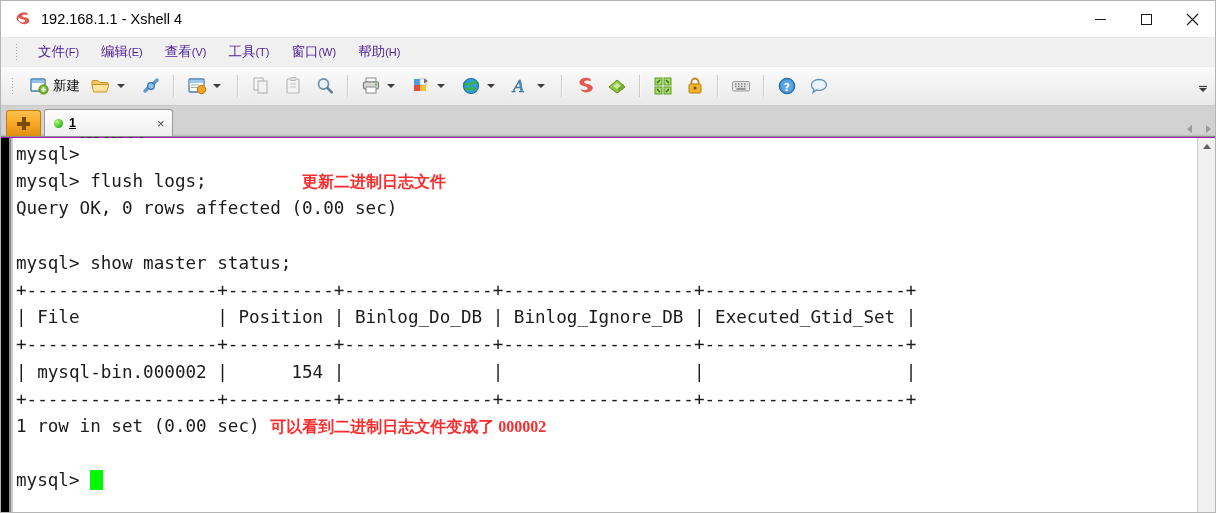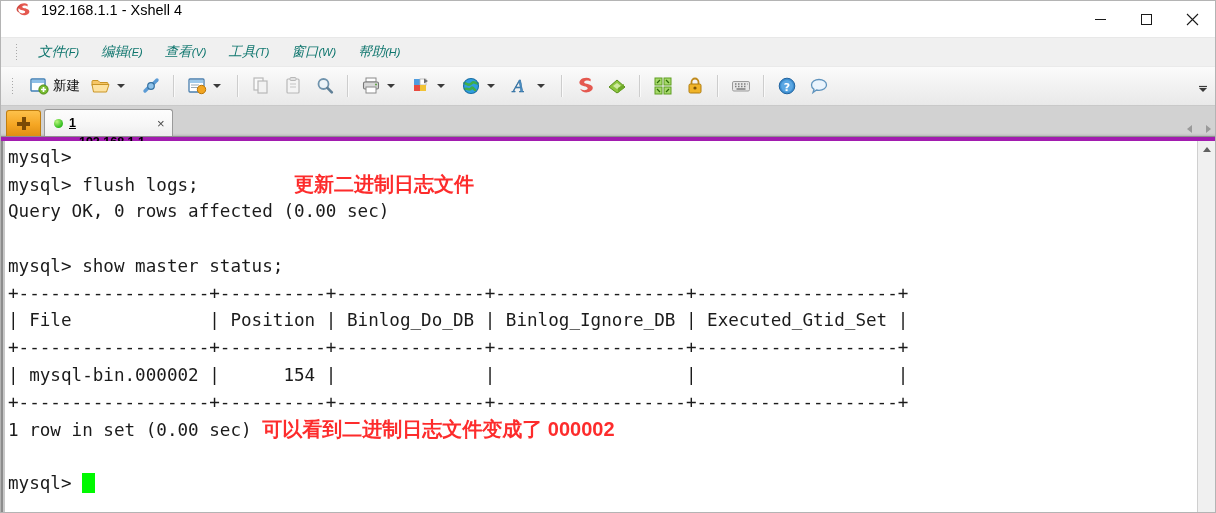--- a/index.html
+++ b/index.html
@@ -5,36 +5,36 @@
   html,body{margin:0;padding:0;}
   body{
     width:1216px;height:513px;overflow:hidden;
     background:#fff;
     font-family:"Liberation Sans","DejaVu Sans",sans-serif;
     -webkit-font-smoothing:none;
   }
   .window{width:1216px;height:513px;display:flex;flex-direction:column;background:#f0f0f0;border:1px solid #b4b4b4;box-sizing:border-box;}
 
   
-  .titlebar{height:36px;background:#ffffff;display:flex;align-items:flex-start;flex:0 0 auto;border-bottom:1px solid #e8e8e8;}
+  .titlebar{height:36px;background:#ffffff;display:flex;align-items:center;flex:0 0 auto;border-bottom:1px solid #e8e8e8;}
   .title-left{display:flex;align-items:center;padding-left:13px;flex:1 1 auto;min-width:0;}
   .app-icon{width:18px;height:18px;position:relative;margin-right:9px;flex:0 0 auto;}
   .title-text{font-size:14.5px;color:#000;white-space:nowrap;}
   .winbtns{display:flex;height:36px;flex:0 0 auto;}
   .winbtn{width:46px;height:36px;display:flex;align-items:center;justify-content:center;}
   .gl{font-size:15px;color:#1a1a1a;line-height:1;}
   .gl.min{display:block;width:11px;height:1px;background:#1a1a1a;}
   .gl.max{display:block;width:11px;height:11px;border:1px solid #1a1a1a;box-sizing:border-box;}
 
   
   .menubar{height:28px;background:#f0f0f0;display:flex;align-items:center;flex:0 0 auto;padding-left:14px;border-bottom:1px solid #eaeaea;}
   .grip{width:3px;height:18px;margin-right:9px;flex:0 0 auto;
         background-image:radial-gradient(circle,#a8a8a8 40%,transparent 42%);
         background-size:3px 3px;background-repeat:repeat-y;}
-  .menu-item{font-size:13.5px;color:#0f766e;padding:3px 11px;white-space:nowrap;cursor:default;font-style:italic;}
+  .menu-item{font-size:13.5px;color:#4c1d95;padding:3px 11px;white-space:nowrap;cursor:default;}
   .mn-key{font-size:11px;}
 
   
   .toolbar{height:38px;background:linear-gradient(180deg,#fbfbfb 0%,#f2f2f2 50%,#e9e9e9 100%);
            display:flex;align-items:center;flex:0 0 auto;padding-left:10px;border-bottom:1px solid #c9c9c9;position:relative;}
   .tb-item{display:flex;align-items:center;height:28px;padding:0 3px;margin:2px 1px;border:1px solid transparent;border-radius:3px;cursor:default;justify-content:center;}
   .tb-label{font-size:13.5px;color:#111;margin-left:3px;white-space:nowrap;}
   .tb-label.dis{color:#9a9a9a;}
   .caret{width:0;height:0;border-left:4px solid transparent;border-right:4px solid transparent;border-top:4px solid #3a3a3a;margin:0 5px 0 5px;}
   .tb-sep{width:1px;height:22px;background:#cdcdcd;margin:0 6px;border-right:1px solid #fafafa;}
@@ -54,27 +54,27 @@
        border:1px solid #9a9a9a;border-bottom:none;border-radius:3px 3px 0 0;display:flex;align-items:center;}
   .dot{width:9px;height:9px;border-radius:50%;background:radial-gradient(circle at 32% 30%,#b9f77e,#2fbc1c 70%,#1d8a10);margin-right:6px;flex:0 0 auto;}
   .tab-num{font-size:12.5px;font-weight:bold;color:#000;text-decoration:underline;margin-right:3px;}
   .tab-title{font-size:12.5px;font-weight:bold;color:#000;white-space:nowrap;margin-top:38px;}
   .tab-close{font-size:13px;color:#4a4a4a;margin-left:12px;line-height:1;}
   .tab-scroll{position:absolute;right:4px;bottom:3px;display:flex;align-items:center;gap:14px;}
   .tri-l{width:0;height:0;border-top:4px solid transparent;border-bottom:4px solid transparent;border-right:5px solid #9a9a9a;}
   .tri-r{width:0;height:0;border-top:4px solid transparent;border-bottom:4px solid transparent;border-left:5px solid #9a9a9a;}
 
   
-  .term-wrap{flex:1 1 auto;display:flex;background:#000000;min-height:0;border-top:4px solid #a21caf;}
+  .term-wrap{flex:1 1 auto;display:flex;background:#000000;min-height:0;border-top:1px solid #a21caf;padding-left:8px;}
   .term-edge{width:6px;background:linear-gradient(90deg,#8c8c8c 0 2px,#c8c8c8 2px 4px,#ffffff 4px 6px);flex:0 0 auto;}
   .term{flex:1 1 auto;position:relative;overflow:hidden;background:#fff;
         font-family:"DejaVu Sans Mono","Liberation Mono",monospace;
         font-size:17.6px;line-height:27.2px;color:#1b1b1b;padding:3px 0 0 1px;white-space:pre;}
   .line{height:27.2px;white-space:pre;}
-  .note{color:#fd2c2c;font-family:Liberation Sans, sans-serif;font-size:20px;font-weight:bold;}
+  .note{color:#fd2c2c;font-family:Liberation Serif, serif;font-size:16px;font-weight:bold;}
   .cursor{display:inline-block;width:13px;height:20px;background:#00f900;vertical-align:-4px;}
 
   
   .sb{width:17px;background:#f0f0f0;border-left:1px solid #cfcfcf;flex:0 0 auto;display:flex;flex-direction:column;}
   .sb-btn{height:17px;display:flex;align-items:center;justify-content:center;background:#f0f0f0;}
   .sb-up{width:0;height:0;border-left:4px solid transparent;border-right:4px solid transparent;border-bottom:5px solid #606060;}
   .sb-track{flex:1 1 auto;background:#f0f0f0;}
 </style>
 </head>
 <body>

